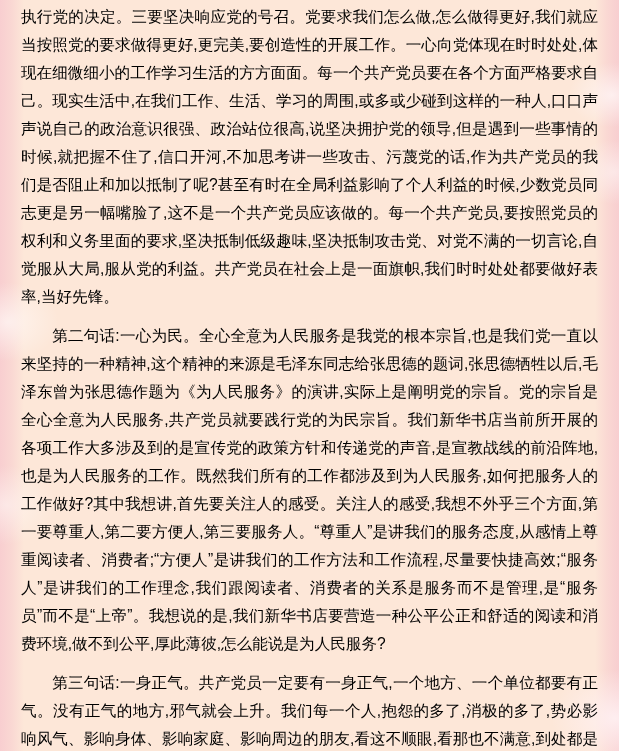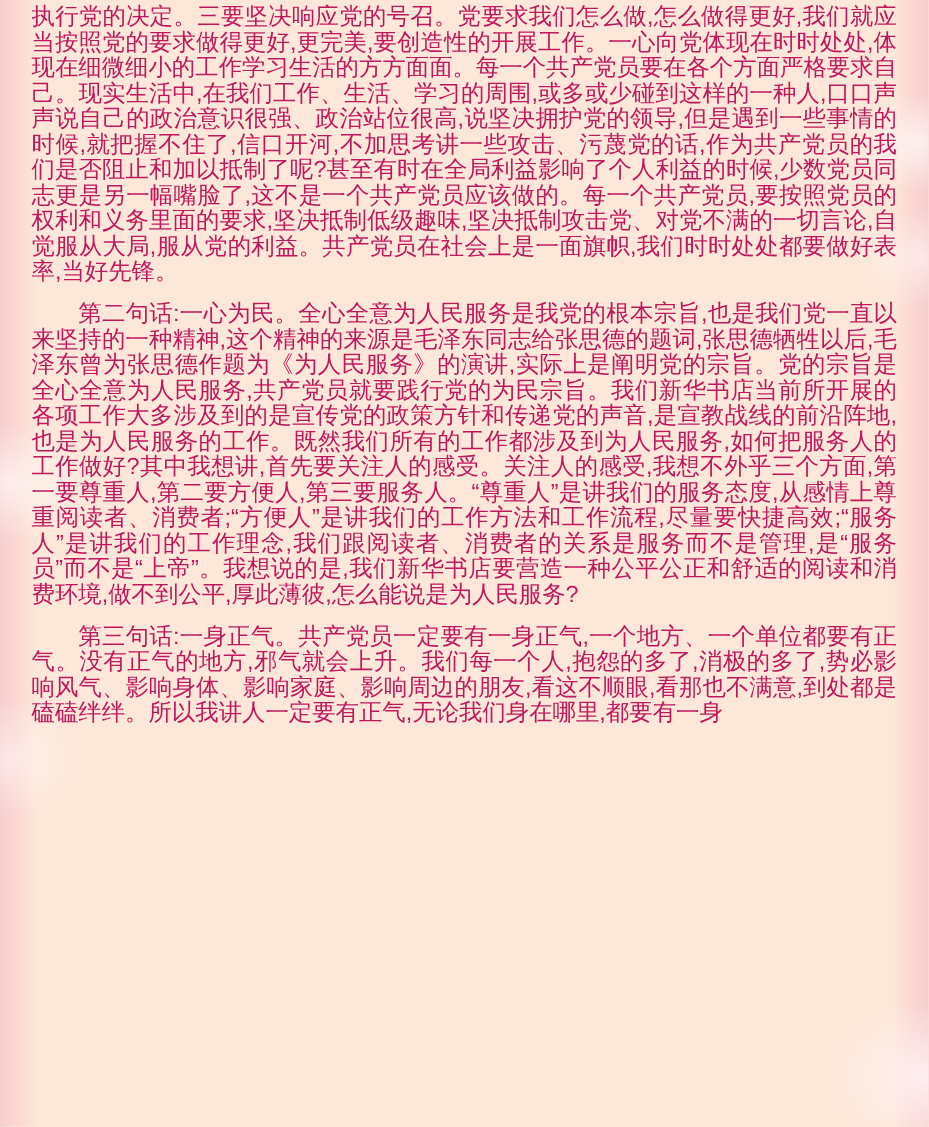--- a/index.html
+++ b/index.html
@@ -19,22 +19,22 @@
   }
   .doc {
     box-sizing: border-box;
     width: 619px;
     height: 751px;
     padding: 3px 21px 0 21px;
   }
   .para {
     margin: 0 0 11px 0;
     font-size: 15.6px;
-    line-height: 17px;
-    color: #be185d;
+    line-height: 28px;
+    color: #000000;
     text-align: justify;
     text-justify: inter-ideograph;
     word-break: break-all;
   }
   .para.indented { text-indent: 2em; }
 </style>
 </head>
 <body>
 
 <div class="doc">

